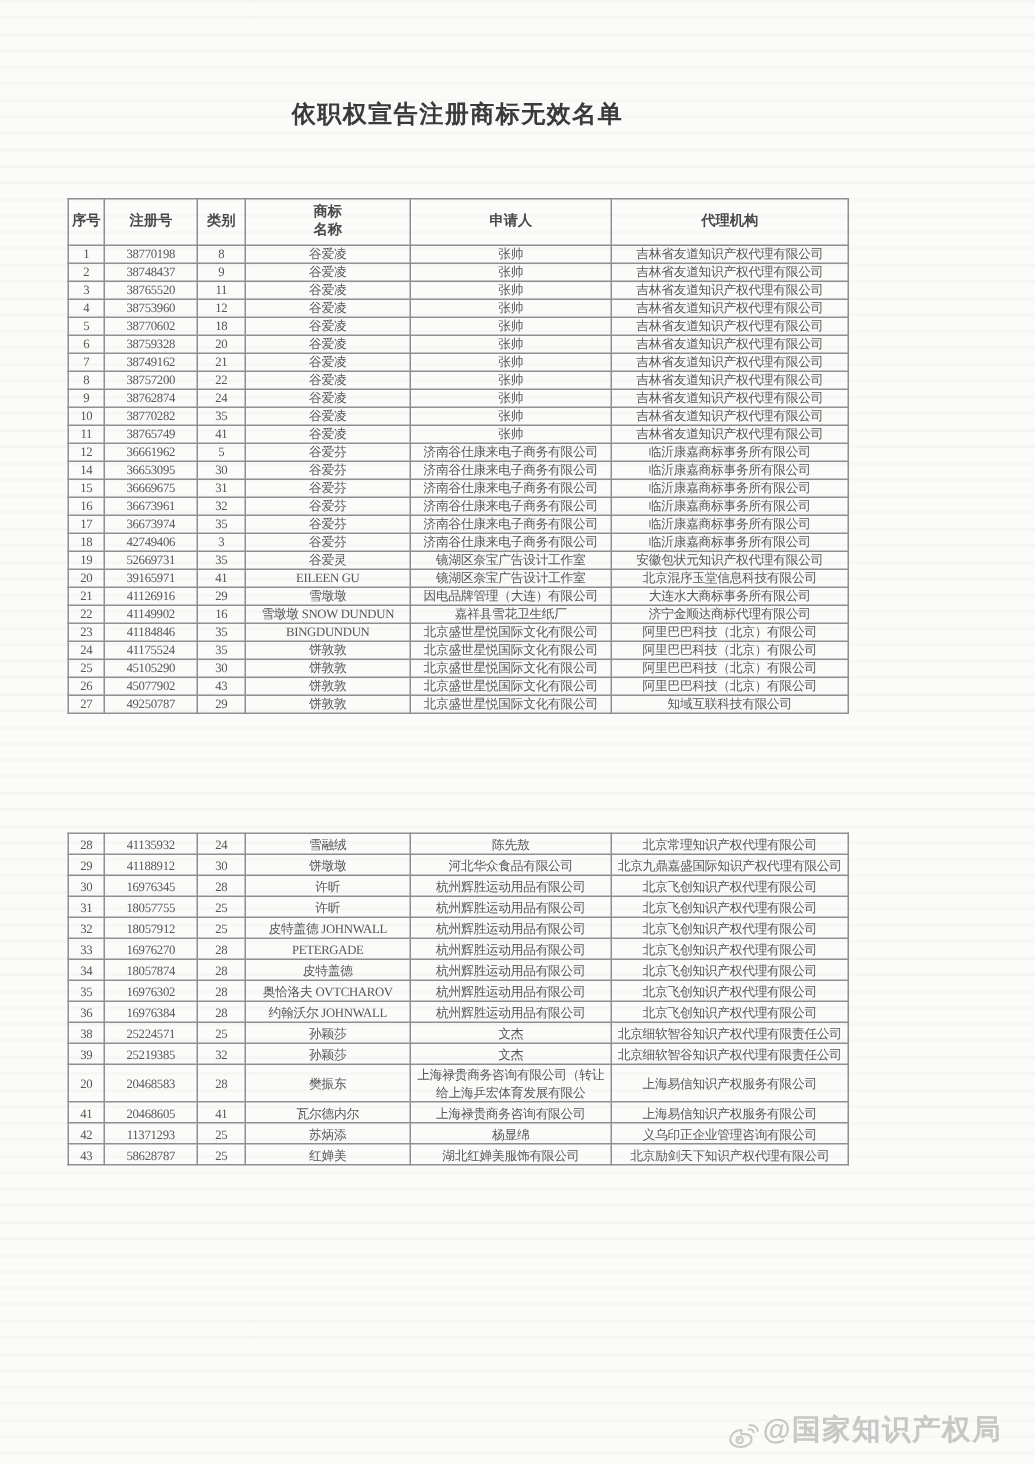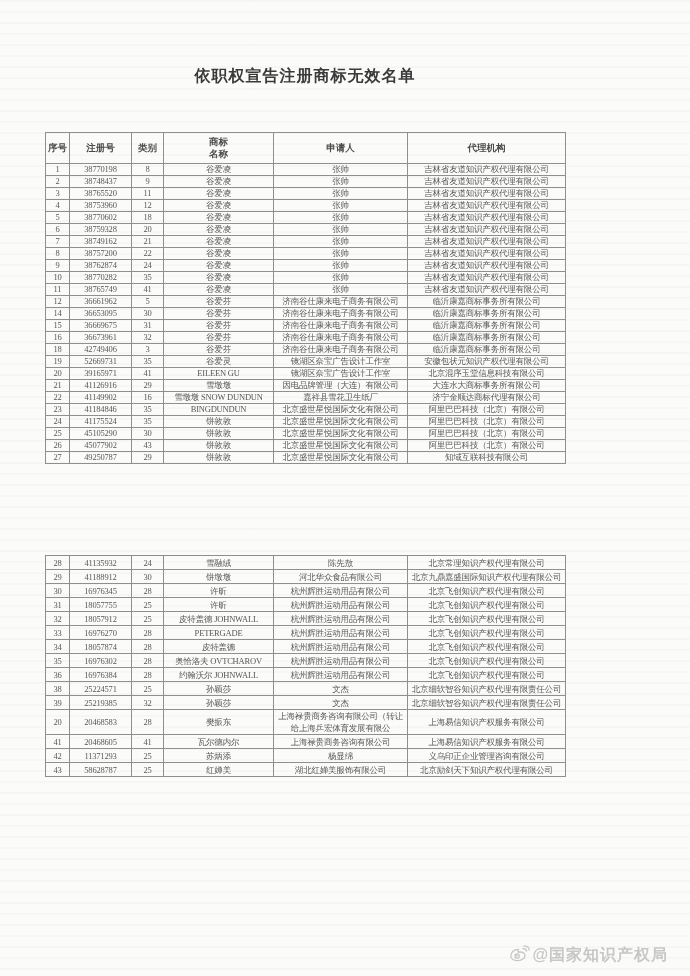--- a/index.html
+++ b/index.html
@@ -44,23 +44,23 @@
     height:30px;line-height:12px;
     white-space:pre-line;
   }
   td{
     font-size:8.5px;line-height:11px;height:11px;
     letter-spacing:-0.2px;
   }
   .t2 td{height:13px;line-height:12px;}
   .watermark{
     position:absolute;right:22px;bottom:10px;
-    display:flex;align-items:flex-start;gap:2px;
+    display:flex;align-items:flex-end;gap:2px;
     color:#c7c7c5;
-    font-size:16px;font-weight:bold;
+    font-size:19px;font-weight:bold;
     font-family:"Liberation Sans","DejaVu Sans",sans-serif;
     letter-spacing:1px;
   }
   .weibo{display:inline-block;width:20px;height:17px;}
 </style>
 </head>
 <body>
 
 <div class="page">
 
@@ -201,20 +201,28 @@
         </tr>
         <tr>
           <td>16</td>
           <td>36673961</td>
           <td>32</td>
           <td>谷爱芬</td>
           <td>济南谷仕康来电子商务有限公司</td>
           <td>临沂康嘉商标事务所有限公司</td>
         </tr>
         <tr>
+          <td>17</td>
+          <td>36673974</td>
+          <td>35</td>
+          <td>谷爱芬</td>
+          <td>济南谷仕康来电子商务有限公司</td>
+          <td>临沂康嘉商标事务所有限公司</td>
+        </tr>
+        <tr>
           <td>18</td>
           <td>42749406</td>
           <td>3</td>
           <td>谷爱芬</td>
           <td>济南谷仕康来电子商务有限公司</td>
           <td>临沂康嘉商标事务所有限公司</td>
         </tr>
         <tr>
           <td>19</td>
           <td>52669731</td>

